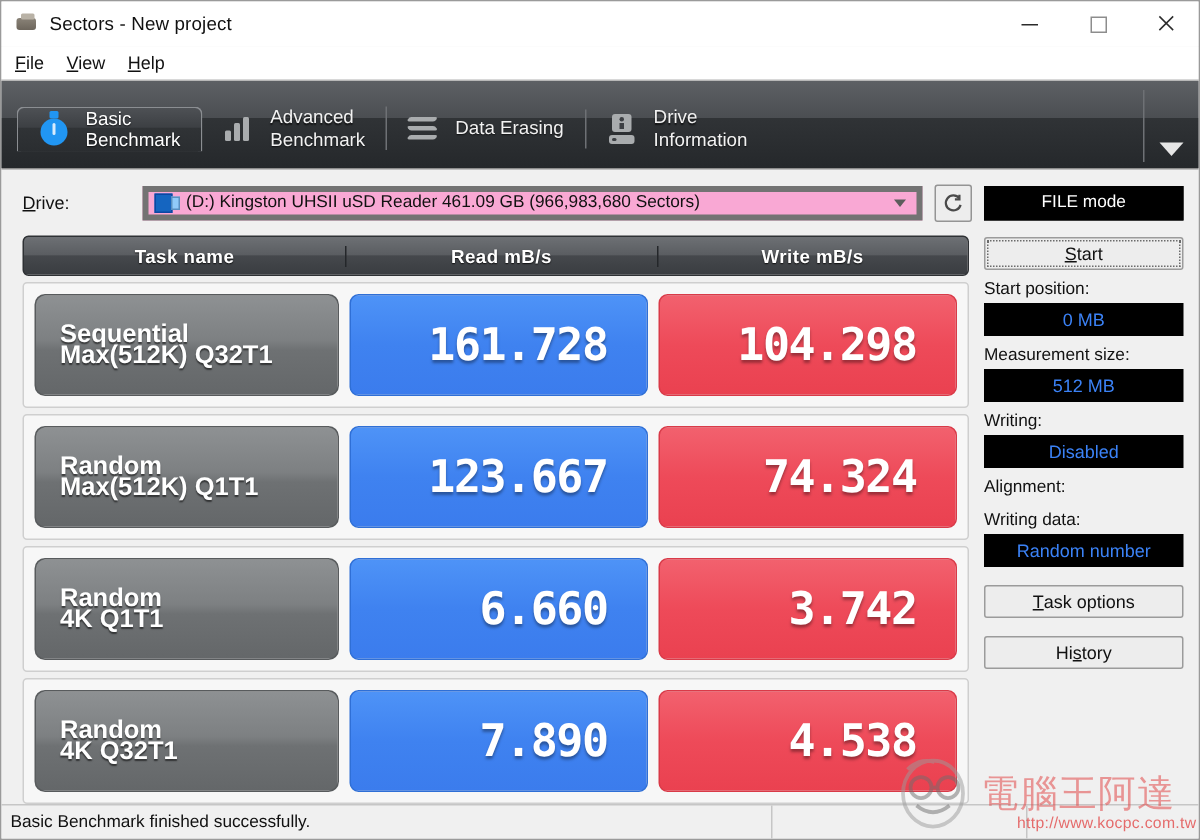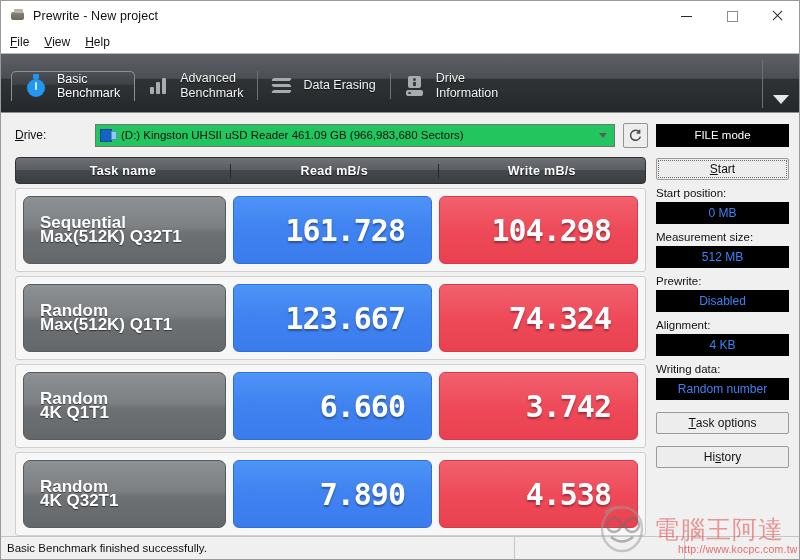--- a/index.html
+++ b/index.html
@@ -154,22 +154,22 @@
     display: flex; flex-direction: column;
     border-top: 1px solid #8d8d8d;
   }
   .driverow {
     height: 44px; display: flex; align-items: center;
     padding: 0 10px 0 14px; gap: 8px;
   }
   .drive-label { font-size: 12px; color: #111; width: 72px; }
   .drive-label u { text-decoration: underline; }
   .combo {
-    flex: 1; height: 23px; background: #22c55e;
-    border: 1px solid #737373; display: flex; align-items: center;
+    flex: 1; height: 23px; background: #f9a8d4;
+    border: 4px solid #737373; display: flex; align-items: center;
     padding: 0 4px; gap: 6px; position: relative;
   }
   .combo-ico { width: 15px; height: 12px; position: relative; flex: 0 0 15px; }
   .combo-ico:before {
     content: ""; position: absolute; left: 0; top: 0;
     width: 10px; height: 11px; background: #1565c0; border: 1px solid #0d47a1;
   }
   .combo-ico:after {
     content: ""; position: absolute; left: 11px; top: 2px;
     width: 4px; height: 7px; background: #90caf9; border: 1px solid #5a8fc0;
@@ -298,21 +298,21 @@
   }
   .wm-url { font-size: 10.5px; color: #e24a4a; opacity: .8; letter-spacing: .2px; margin-left: 24px; }
 </style>
 </head>
 <body>
 
 <div class="window">
 
   <div class="titlebar">
     <div class="tb-icon"></div>
-    <div class="tb-title">Prewrite - New project</div>
+    <div class="tb-title">Sectors - New project</div>
     <div class="tb-spacer"></div>
     <div class="winbtn min">
         <span class="g"></span>
       </div>
     <div class="winbtn max">
         <span class="g"></span>
       </div>
     <div class="winbtn cls">
         <span class="g"></span>
       </div>
@@ -446,25 +446,24 @@
 
       <div class="sidebar">
         <div class="side-btn dotted"><u>S</u>tart</div>
 
         <div class="side-lbl">Start position:</div>
         <div class="side-val">0 MB</div>
 
         <div class="side-lbl">Measurement size:</div>
         <div class="side-val">512 MB</div>
 
-        <div class="side-lbl">Prewrite:</div>
+        <div class="side-lbl">Writing:</div>
         <div class="side-val">Disabled</div>
 
         <div class="side-lbl">Alignment:</div>
-        <div class="side-val">4 KB</div>
 
         <div class="side-lbl">Writing data:</div>
         <div class="side-val">Random number</div>
 
         <div class="side-btn gap-btn"><u>T</u>ask options</div>
         <div class="side-btn gap-btn">Hi<u>s</u>tory</div>
       </div>
     </div>
   </div>
 

